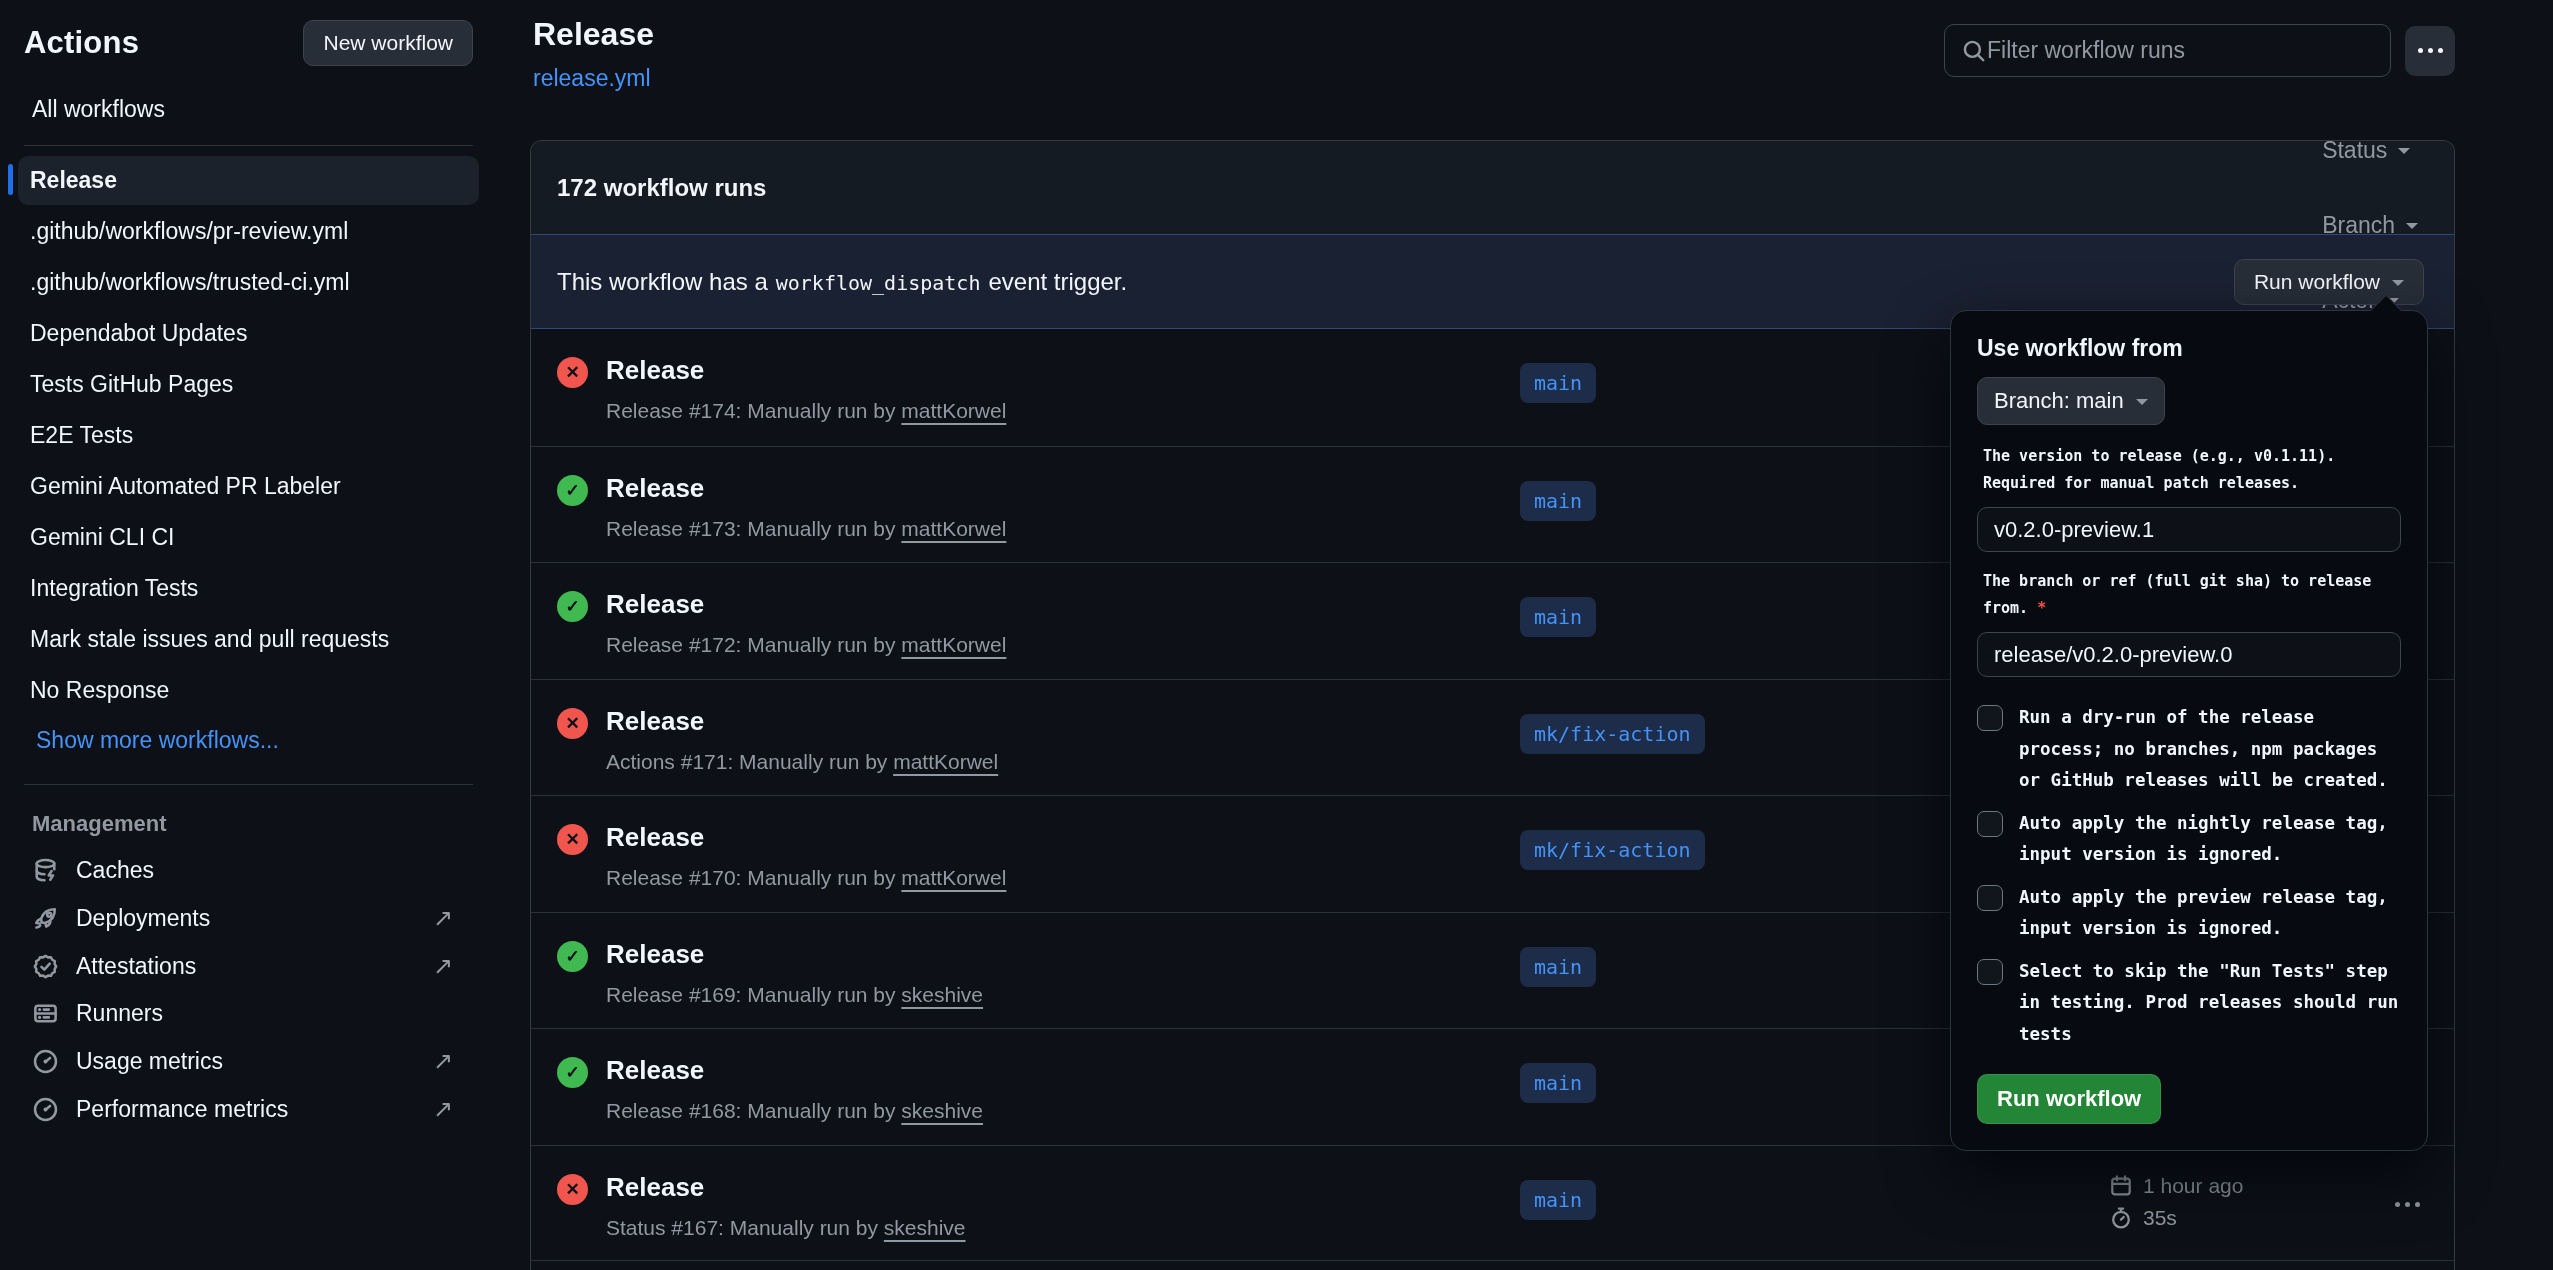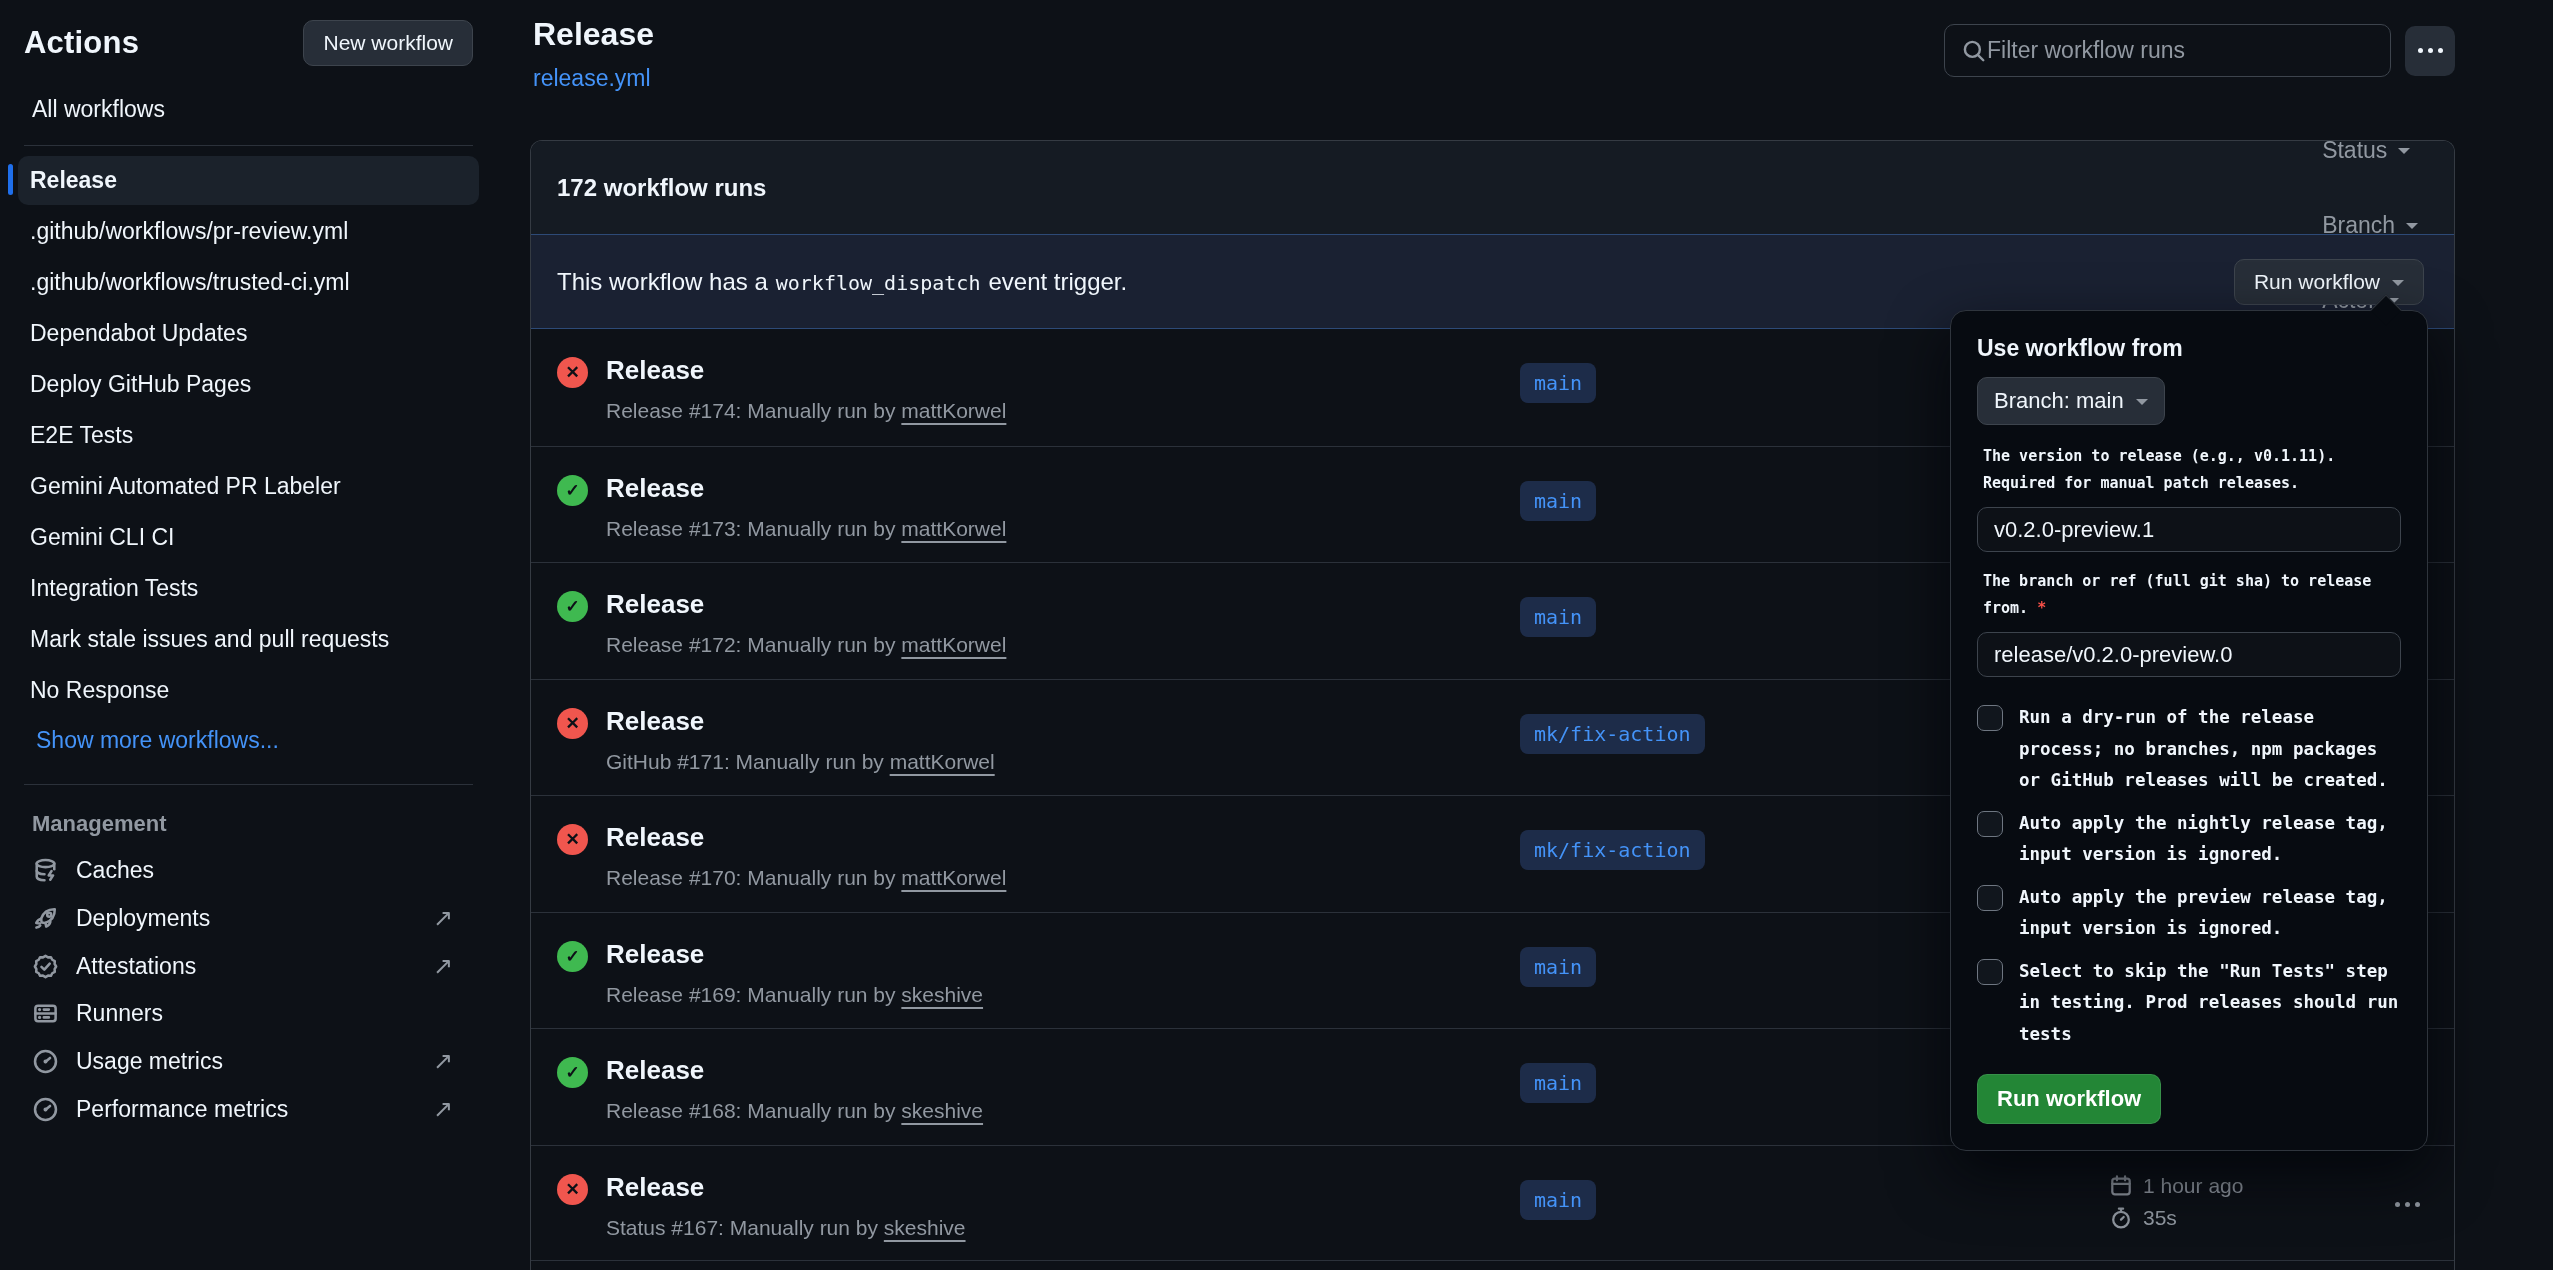--- a/index.html
+++ b/index.html
@@ -106,21 +106,21 @@
     <h1 class="sb-title">Actions</h1>
     <button class="btn">New workflow</button>
   </div>
   <a class="sb-link">All workflows</a>
   <div class="sb-divider"></div>
   <nav id="wf-list">
       <div class="wf-item selected">Release</div>
       <div class="wf-item">.github/workflows/pr-review.yml</div>
       <div class="wf-item">.github/workflows/trusted-ci.yml</div>
       <div class="wf-item">Dependabot Updates</div>
-      <div class="wf-item">Deploy GitHub Pages</div>
+      <div class="wf-item">Tests GitHub Pages</div>
       <div class="wf-item">E2E Tests</div>
       <div class="wf-item">Gemini Automated PR Labeler</div>
       <div class="wf-item">Gemini CLI CI</div>
       <div class="wf-item">Integration Tests</div>
       <div class="wf-item">Mark stale issues and pull requests</div>
       <div class="wf-item">No Response</div>
     </nav>
   <a class="sb-more">Show more workflows...</a>
   <div class="sb-divider"></div>
   <div class="sb-mgmt-label">Management</div>
@@ -269,21 +269,21 @@
       <a class="run-title">Release</a>
       <div class="run-desc"><span>Release #172: Manually run by </span><a class="actor">mattKorwel</a></div>
     </div>
     <div class="badge-wrap"><span class="badge">main</span></div>
   </div>
 
   <div class="run-row">
     <span class="status failure">✕</span>
     <div>
       <a class="run-title">Release</a>
-      <div class="run-desc"><span>GitHub #171: Manually run by </span><a class="actor">mattKorwel</a></div>
+      <div class="run-desc"><span>Actions #171: Manually run by </span><a class="actor">mattKorwel</a></div>
     </div>
     <div class="badge-wrap"><span class="badge">mk/fix-action</span></div>
   </div>
 
   <div class="run-row">
     <span class="status failure">✕</span>
     <div>
       <a class="run-title">Release</a>
       <div class="run-desc"><span>Release #170: Manually run by </span><a class="actor">mattKorwel</a></div>
     </div>

